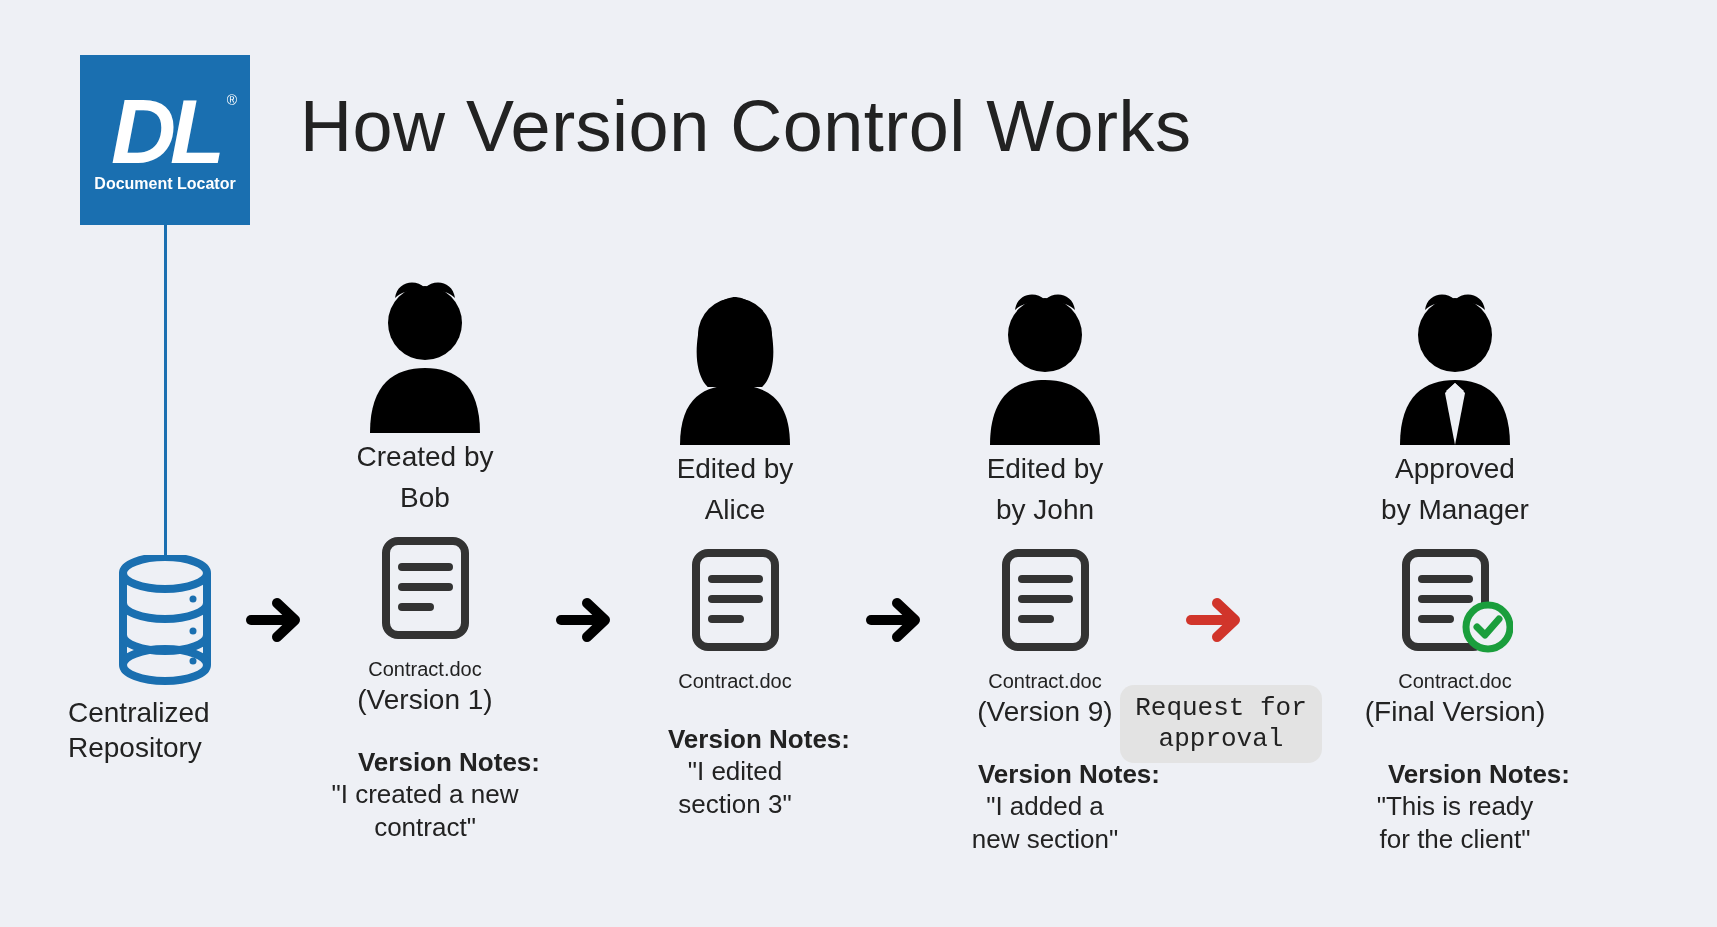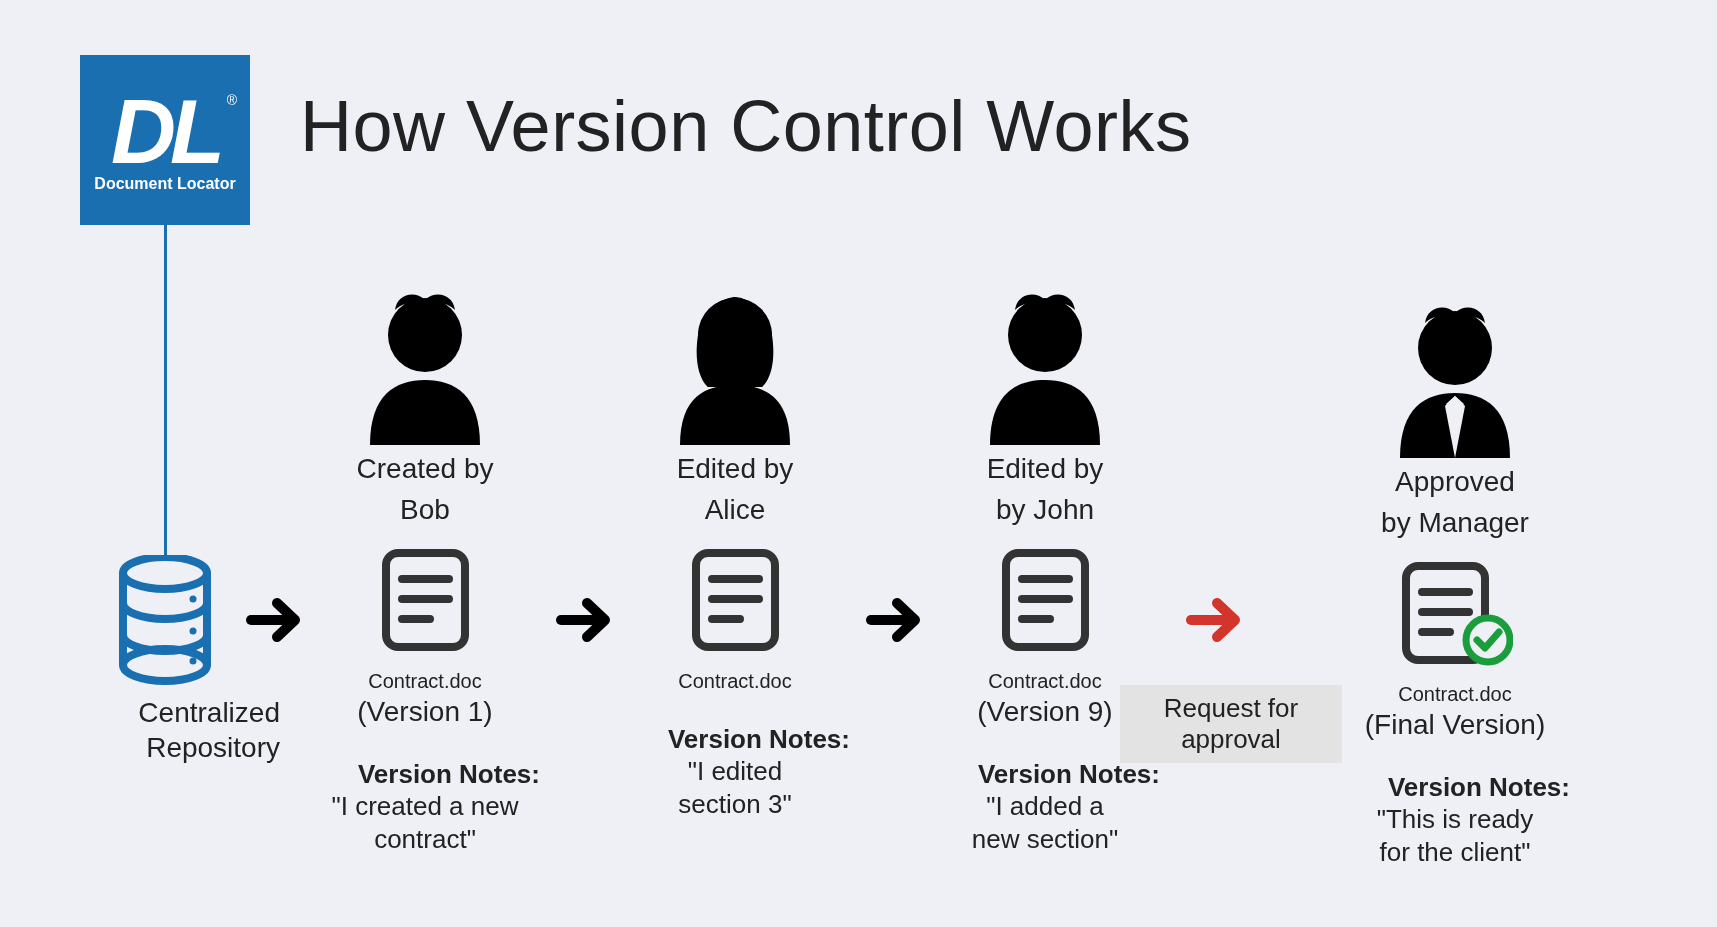--- a/index.html
+++ b/index.html
@@ -76,38 +76,39 @@
   .ver-line    { font-size: 28px; line-height: 1.25; }
   .notes-head  { font-size: 26px; font-weight: 700; margin-top: 30px; text-align: right; }
   .notes-body  { font-size: 26px; line-height: 1.25; }
   .arrow {
     position: absolute;
     width: 60px;
     height: 50px;
   }
   .repo-label {
     position: absolute;
-    left: 90px;
+    left: 68px;
     top: 695px;
     width: 190px;
-    text-align: right;
+    text-align: left;
     font-size: 28px;
     line-height: 1.25;
   }
   .req-label {
     position: absolute;
     left: 1120px;
     top: 685px;
     width: 190px;
     text-align: center;
     font-size: 26px;
     line-height: 1.2;
     background: #e3e3e3;
-    border-radius: 0;
-    padding: 8px 16px;
+    border-radius: 14px;
+    padding: 8px 6px;
+    font-family: Liberation Mono, monospace;
   }
 </style>
 </head>
 <body>
 
 <div class="canvas">
 
   <div class="logo-box">
     <div class="logo-letters">
       <span>DL</span>
@@ -144,21 +145,21 @@
         <line x1="4" y1="25" x2="44" y2="25" stroke-width="10" stroke-linecap="round"></line>
         <polyline points="30,8 48,25 30,42" fill="none" stroke-width="10" stroke-linecap="round" stroke-linejoin="round"></polyline>
       </g>
     </defs>
   </svg>
 
   <svg class="arrow" style="left:245px; top:595px;" viewBox="0 0 56 50">
     <use href="#arrow-right" stroke="#000"></use>
   </svg>
 
-  <div class="stage" style="left:310px; top:285px;">
+  <div class="stage" style="left:310px; top:273px;">
     <svg width="150" height="160" viewBox="0 0 150 160" style="display:block;margin:0 auto;">
       <g fill="#000">
         <circle cx="75" cy="50" r="37"></circle>
         <path d="M75 15 c10 -10 28 -6 30 10 c-6 -6 -14 -8 -30 -8 c-16 0 -24 2 -30 8 c2 -16 20 -20 30 -10 Z"></path>
         <path d="M20 160 C20 110 45 95 75 95 C105 95 130 110 130 160 Z"></path>
       </g>
     </svg>
     <div class="author-line">Created by</div>
     <div class="author-line">Bob</div>
     <svg width="95" height="110" viewBox="0 0 95 110" style="display:block;margin:18px auto 0;">
@@ -228,21 +229,21 @@
   </div>
 
   <svg class="arrow" style="left:1185px; top:595px;" viewBox="0 0 56 50">
     <use href="#arrow-right" stroke="#d1352b"></use>
   </svg>
   <div class="req-label">
     <div>Request for</div>
     <div>approval</div>
   </div>
 
-  <div class="stage" style="left:1340px; top:298px;">
+  <div class="stage" style="left:1340px; top:285px;">
     <svg width="150" height="160" viewBox="0 0 150 160" style="display:block;margin:0 auto;">
       <g fill="#000">
         <circle cx="75" cy="50" r="37"></circle>
         <path d="M75 15 c10 -10 28 -6 30 10 c-6 -6 -14 -8 -30 -8 c-16 0 -24 2 -30 8 c2 -16 20 -20 30 -10 Z"></path>
         <path d="M20 160 C20 110 45 95 75 95 C105 95 130 110 130 160 Z"></path>
       </g>
       <polygon points="75,98 65,108 75,160 85,108" fill="#eef0f5"></polygon>
       <polygon points="75,98 66,106 75,114 84,106" fill="#eef0f5"></polygon>
     </svg>
     <div class="author-line">Approved</div>

